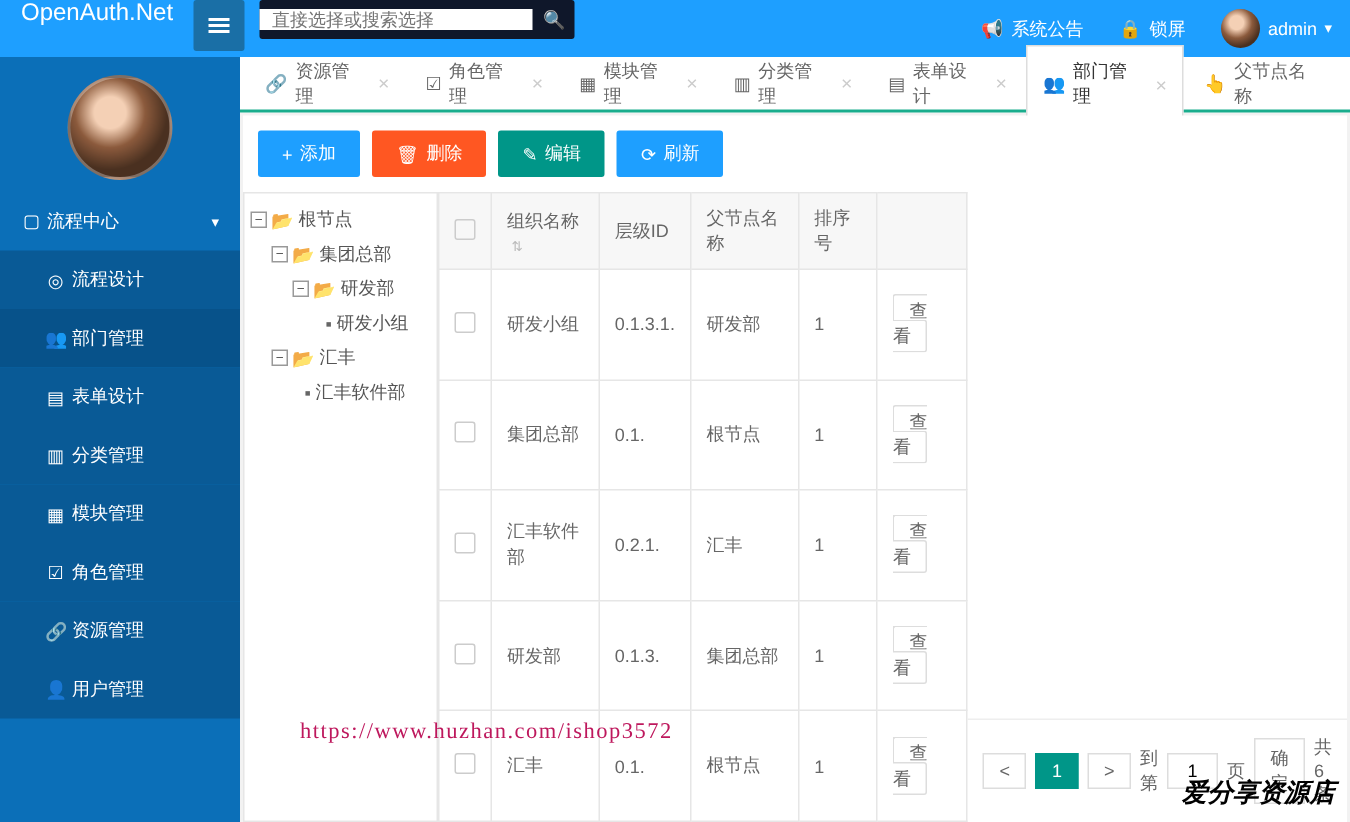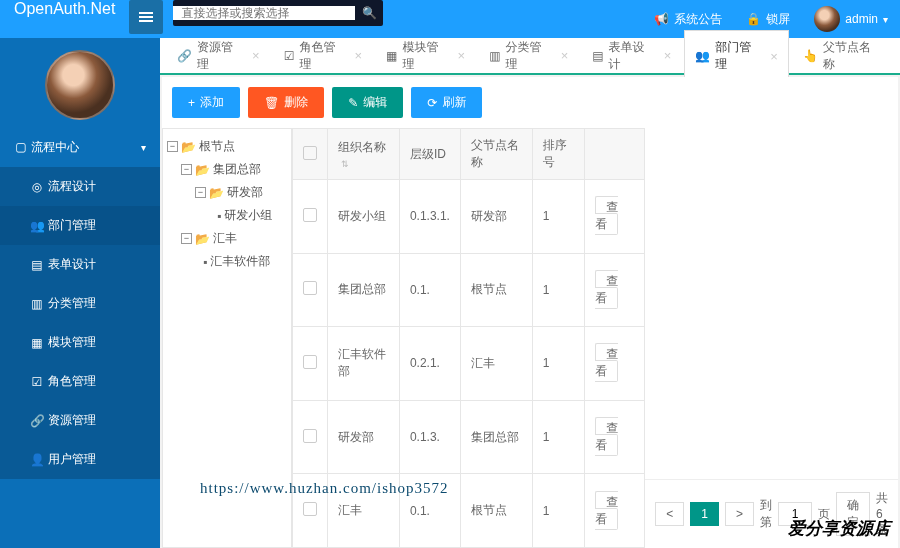--- a/index.html
+++ b/index.html
@@ -43,21 +43,21 @@
 .table th,.table td{border:1px solid #e6e6e6;padding:8px 10px;text-align:left;font-weight:normal;color:#666;font-size:12px}
 .table th{background:#f7f7f7;color:#666}
 .chk{width:14px;height:14px;border:1px solid #ccc;display:inline-block;border-radius:2px}
 .view-btn{padding:3px 10px;background:#fff;border:1px solid #ddd;cursor:pointer;color:#666;border-radius:2px}
 .sort{color:#bbb;font-size:9px;margin-left:3px}
 .pager{padding:10px;display:flex;align-items:center;gap:6px;color:#666;border-top:1px solid #eee;margin-top:auto}
 .pg-btn{padding:4px 10px;border:1px solid #ddd;cursor:pointer;background:#fff}
 .pg-btn.cur{background:#009688;color:#fff;border-color:#009688}
 .pg-input{width:34px;padding:4px;border:1px solid #ddd;text-align:center}
 .pg-select{padding:4px 6px;border:1px solid #ddd;background:#fff}
-.watermark{position:absolute;left:200px;top:480px;color:#0c4a6e;font-size:15px;font-family:serif;letter-spacing:1px}
+.watermark{position:absolute;left:200px;top:480px;color:#be185d;font-size:15px;font-family:serif;letter-spacing:1px}
 .shop-mark{position:absolute;right:10px;bottom:8px;font-style:italic;font-weight:bold;font-size:17px}
 </style>
 </head>
 <body>
 
 <div class="topbar">
   <div class="brand">OpenAuth.Net</div>
   <div class="menu-btn">
       <div></div>
     </div>

